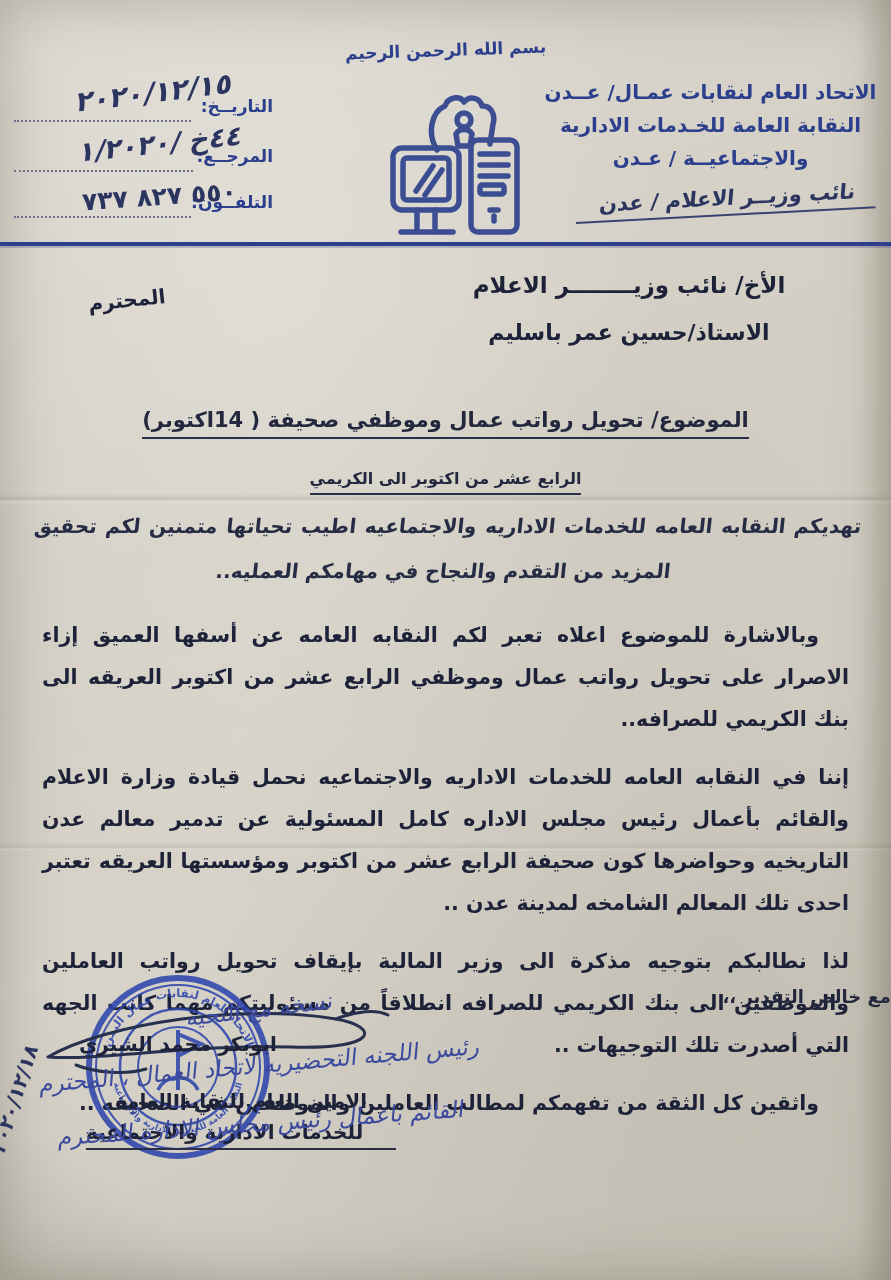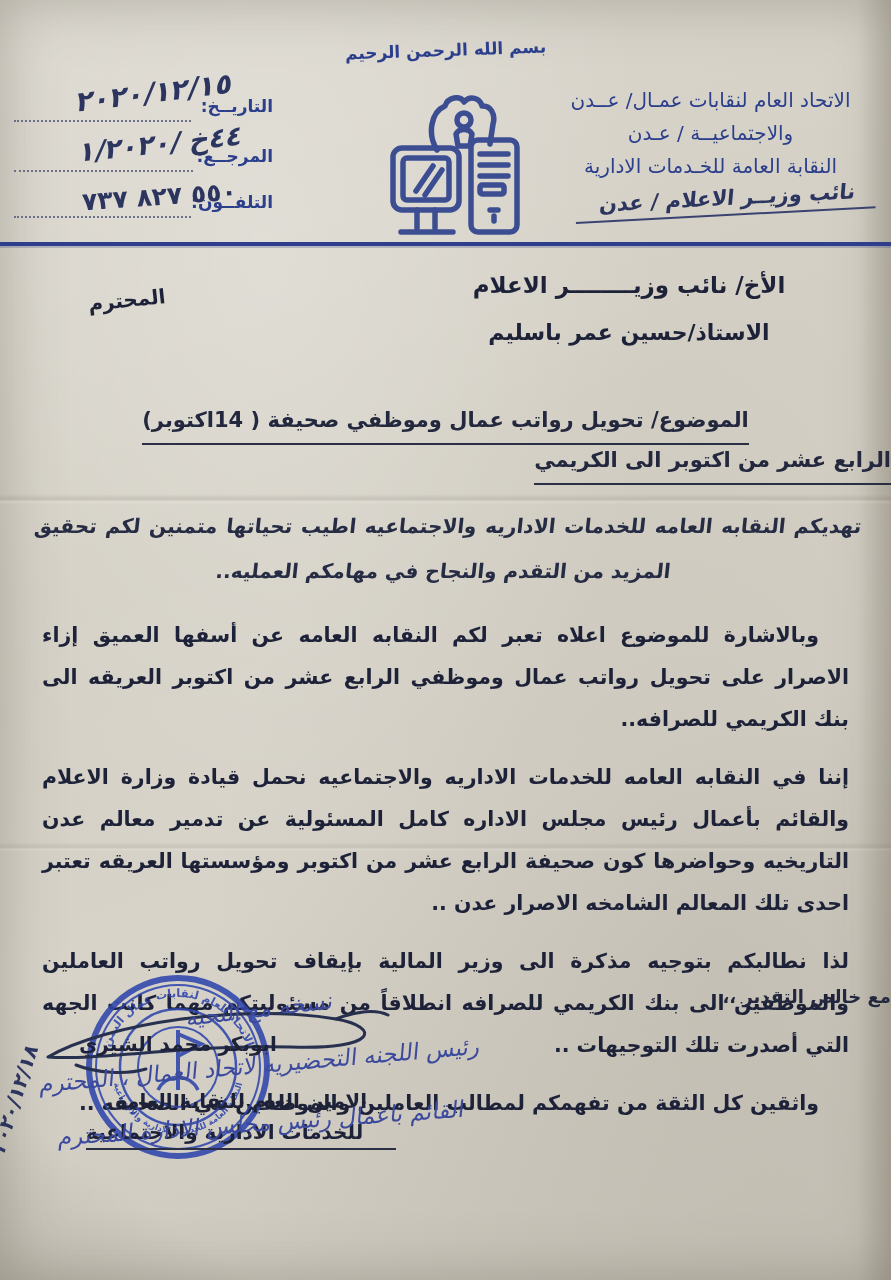--- a/index.html
+++ b/index.html
@@ -34,36 +34,36 @@
   .crease.v1{top:0;bottom:0;left:858px;width:33px;background:linear-gradient(90deg,rgba(0,0,0,0),rgba(96,88,72,.20));}
   .abs{position:absolute;}
 
   
   .field-row{position:absolute;right:618px;left:10px;height:30px;}
   .field-label{position:absolute;right:0;top:0;color:var(--ink-blue);font-weight:bold;font-size:17px;letter-spacing:.5px;}
   .field-line{position:absolute;left:4px;top:24px;border-bottom:2px dotted #5a5f7d;opacity:.85;}
   .field-hand{position:absolute;color:var(--pen-ink);font-weight:bold;white-space:nowrap;}
 
   
-  .org-block{position:absolute;top:84px;right:8px;width:345px;text-align:center;color:var(--ink-blue);font-weight:normal;font-size:20px;line-height:33px;letter-spacing:.2px;}
+  .org-block{position:absolute;top:76px;right:8px;width:345px;text-align:center;color:var(--ink-blue);font-weight:bold;font-size:20px;line-height:33px;letter-spacing:.2px;}
   .hand-note{position:absolute;top:186px;right:14px;width:300px;text-align:center;color:var(--pen-ink);font-size:21px;font-weight:bold;transform:rotate(-3deg) skewX(-8deg);border-bottom:2px solid #3a4270;padding-bottom:4px;}
 
   .bismillah{position:absolute;top:40px;left:318px;width:255px;text-align:center;color:var(--ink-blue);font-weight:bold;font-size:17px;transform:rotate(-2deg);letter-spacing:-.5px;}
 
   .hr-main{position:absolute;top:242px;left:0;right:0;height:4px;background:#2e3e8d;box-shadow:0 2px 0 rgba(46,62,141,.25);}
 
   
   .addr1{position:absolute;top:272px;right:12px;width:500px;text-align:center;font-size:23px;font-weight:bold;color:var(--ink-dark);}
   .honorific{position:absolute;top:288px;left:88px;font-size:20px;font-weight:bold;color:var(--ink-dark);transform:rotate(-6deg);}
   .addr2{position:absolute;top:320px;right:12px;width:500px;text-align:center;font-size:22px;font-weight:bold;color:var(--ink-dark);}
 
   
   .subj1{position:absolute;top:408px;left:0;right:0;text-align:center;font-size:21px;font-weight:bold;color:#23283e;}
-  .subj2{position:absolute;top:448px;left:0;right:0;text-align:right;font-size:21px;font-weight:bold;color:#23283e;}
-  .subj1 span,.subj2 span{border-bottom:2.5px solid #2a2f45;padding-bottom:11px;}
+  .subj2{position:absolute;top:469px;left:0;right:0;text-align:center;font-size:16px;font-weight:bold;color:#23283e;}
+  .subj1 span,.subj2 span{border-bottom:2.5px solid #2a2f45;padding-bottom:5px;}
 
   .greeting{position:absolute;top:504px;right:32px;left:32px;font-size:20px;line-height:45px;color:#262c44;font-weight:bold;text-align:justify;text-align-last:center;transform:skewX(-6deg);}
 
   .body-text{position:absolute;top:598px;right:26px;left:26px;font-size:20.5px;font-weight:bold;line-height:42px;color:var(--ink-dark);text-align:justify;}
   .body-text p{margin:16px;}
   .body-text p.indent{text-indent:30px;}
 
   .closing{position:absolute;top:986px;left:0;right:0;text-align:right;font-size:18px;font-weight:bold;color:#23283e;}
 
   
@@ -106,22 +106,22 @@
 
       <rect x="86" y="48" width="46" height="92" rx="7"></rect>
       <path d="M95,62 L123,62 M95,73 L123,73 M95,84 L123,84"></path>
       <rect x="95" y="93" width="24" height="9" rx="2"></rect>
       <path d="M105,118 L113,118 M109,124 L109,129"></path>
     </g>
   </svg>
 
   <div class="org-block">
     <div>الاتحاد العام لنقابات عمـال/ عــدن</div>
+    <div>النقابة العامة للخـدمات الادارية</div>
     <div>والاجتماعيــة / عـدن</div>
-    <div>النقابة العامة للخـدمات الادارية</div>
   </div>
   <div class="hand-note">نائب وزيــر الاعلام / عدن</div>
 
   <div class="field-row" style="top:96px;">
     <span class="field-label">التاريــخ:</span>
     <span class="field-line" style="right:82px;"></span>
     <span class="field-hand" style="top:-20px;right:40px;font-size:28px;transform:rotate(-7deg) skewX(-14deg);">٢٠٢٠/١٢/١٥</span>
   </div>
   <div class="field-row" style="top:146px;">
     <span class="field-label">المرجــع:</span>
@@ -140,21 +140,21 @@
   <div class="honorific">المحترم</div>
   <div class="addr2">الاستاذ/حسين عمر باسليم</div>
 
   <div class="subj1"><span>الموضوع/ تحويل رواتب عمال وموظفي صحيفة ( 14اكتوبر)</span></div>
   <div class="subj2"><span>الرابع عشر من اكتوبر الى الكريمي</span></div>
 
   <div class="greeting">تهديكم النقابه العامه للخدمات الاداريه والاجتماعيه اطيب تحياتها متمنين لكم تحقيق المزيد من التقدم والنجاح في مهامكم العمليه..</div>
 
   <div class="body-text">
     <p class="indent">وبالاشارة للموضوع اعلاه تعبر لكم النقابه العامه عن أسفها العميق إزاء الاصرار على تحويل رواتب عمال وموظفي الرابع عشر من اكتوبر العريقه الى بنك الكريمي للصرافه..</p>
-    <p>إننا في النقابه العامه للخدمات الاداريه والاجتماعيه نحمل قيادة وزارة الاعلام والقائم بأعمال رئيس مجلس الاداره كامل المسئولية عن تدمير معالم عدن التاريخيه وحواضرها كون صحيفة الرابع عشر من اكتوبر ومؤسستها العريقه تعتبر احدى تلك المعالم الشامخه الاصرار عدن ..</p>
+    <p>إننا في النقابه العامه للخدمات الاداريه والاجتماعيه نحمل قيادة وزارة الاعلام والقائم بأعمال رئيس مجلس الاداره كامل المسئولية عن تدمير معالم عدن التاريخيه وحواضرها كون صحيفة الرابع عشر من اكتوبر ومؤسستها العريقه تعتبر احدى تلك المعالم الشامخه لمدينة عدن ..</p>
     <p>لذا نطالبكم بتوجيه مذكرة الى وزير المالية بإيقاف تحويل رواتب العاملين والموظفين الى بنك الكريمي للصرافه انطلاقاً من مسئوليتكم مهما كانت الجهه التي أصدرت تلك التوجيهات ..</p>
     <p class="indent">واثقين كل الثقة من تفهمكم لمطالب العاملين والموظفين في الصحيفه ..</p>
   </div>
 
   <div class="closing">مع خالص التقدير ،،</div>
 
   <svg class="stamp" viewBox="0 0 190 190">
     <defs>
       <path id="arcTop" d="M 23,97 A 72,72 0 0 1 167,97"></path>
       <path id="arcBottom" d="M 31,112 A 66,66 0 0 0 159,112"></path>

